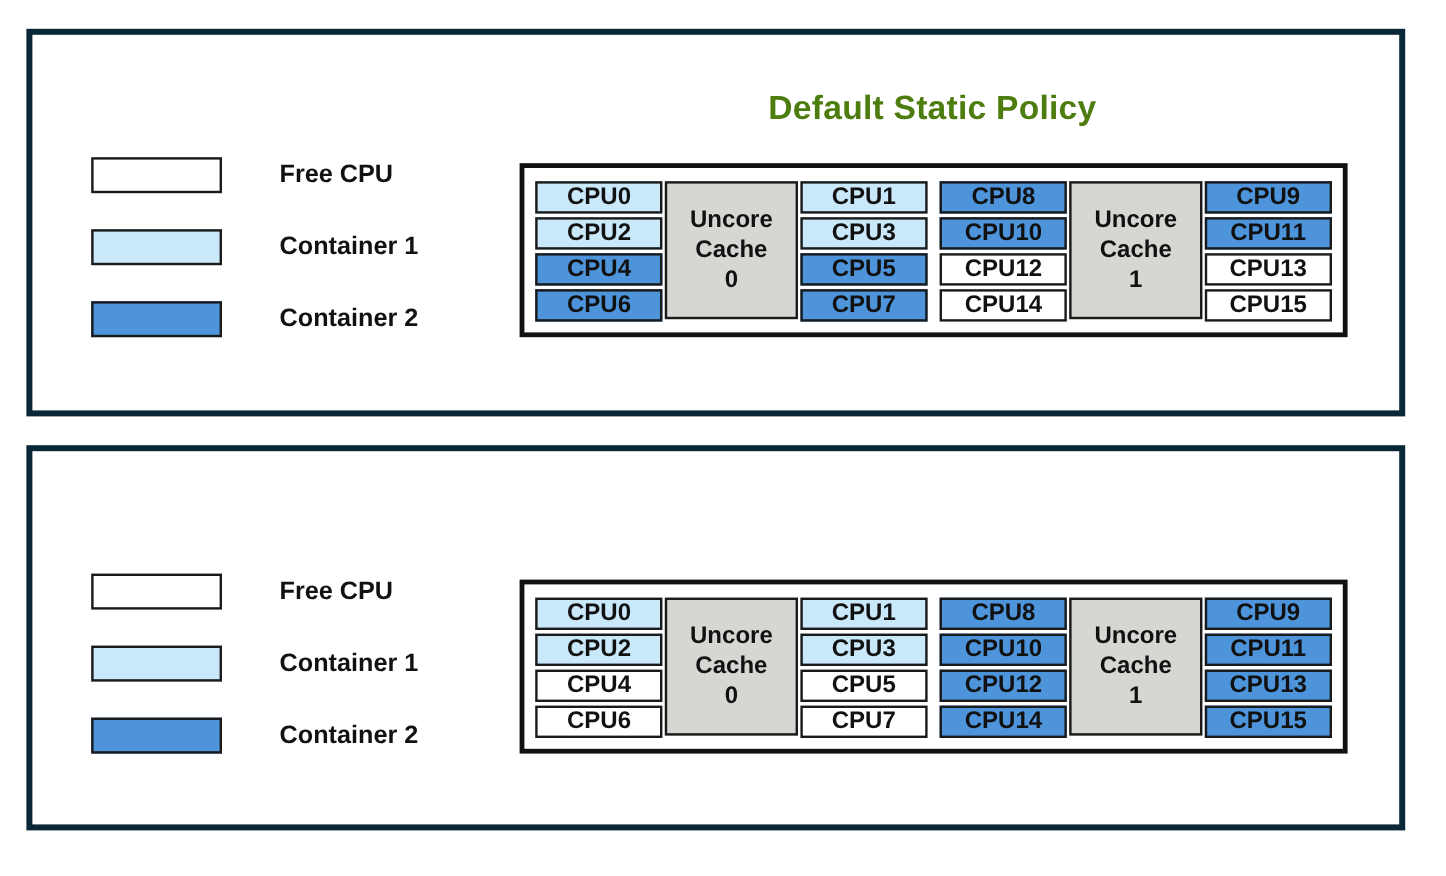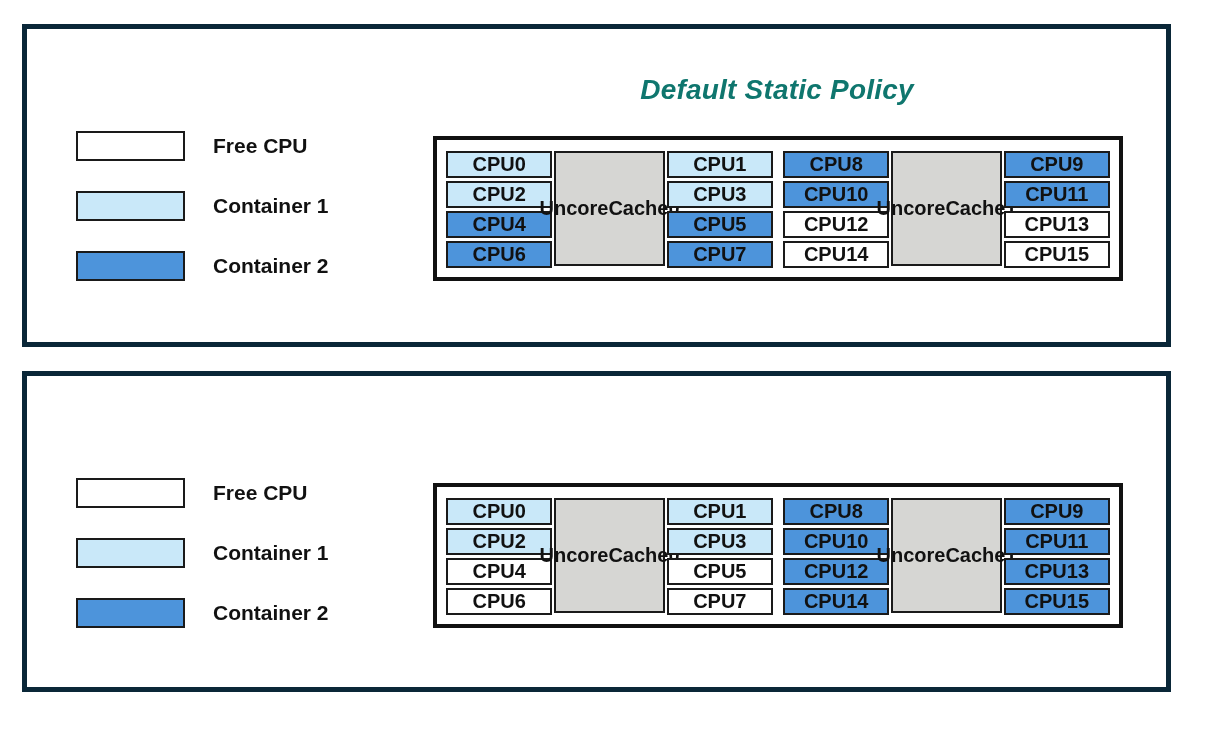--- a/index.html
+++ b/index.html
@@ -20,35 +20,35 @@
   }
   .panel-1 { top:24px;  height:323px; }
   .panel-2 { top:371px; height:321px; }
 
   .panel-title {
     position:absolute;
     left:400px; top:45px; width:700px;
     text-align:center;
     font-size:28px;
     font-weight:bold;
-    color:#0f766e;
+    color:#4d7c0f;
     letter-spacing:0.2px;
     white-space:nowrap;
-    font-style:italic;
   }
 
   .legend {
     position:absolute;
     left:49px; top:102px;
   }
   .legend-row {
     display:flex;
     align-items:center;
     height:30px;
     margin-bottom:30px;
+    gap:20px;
   }
   .legend-swatch {
     width:109px; height:30px;
     border:2px solid #1a1a1a;
     flex:0 0 auto;
   }
   .legend-label {
     margin-left:28px;
     font-size:21px;
     font-weight:bold;
@@ -86,21 +86,21 @@
     justify-content:center;
     font-size:20px;
     font-weight:bold;
     color:#111;
     background:#fff;
   }
   .cache-box {
     flex:1 1 0;
     border:2px solid #1a1a1a;
     display:flex;
-    flex-direction:row;
+    flex-direction:column;
     align-items:center;
     justify-content:center;
     font-size:20px;
     font-weight:bold;
     line-height:25px;
     color:#111;
     min-width:0;
   }
 </style>
 </head>

